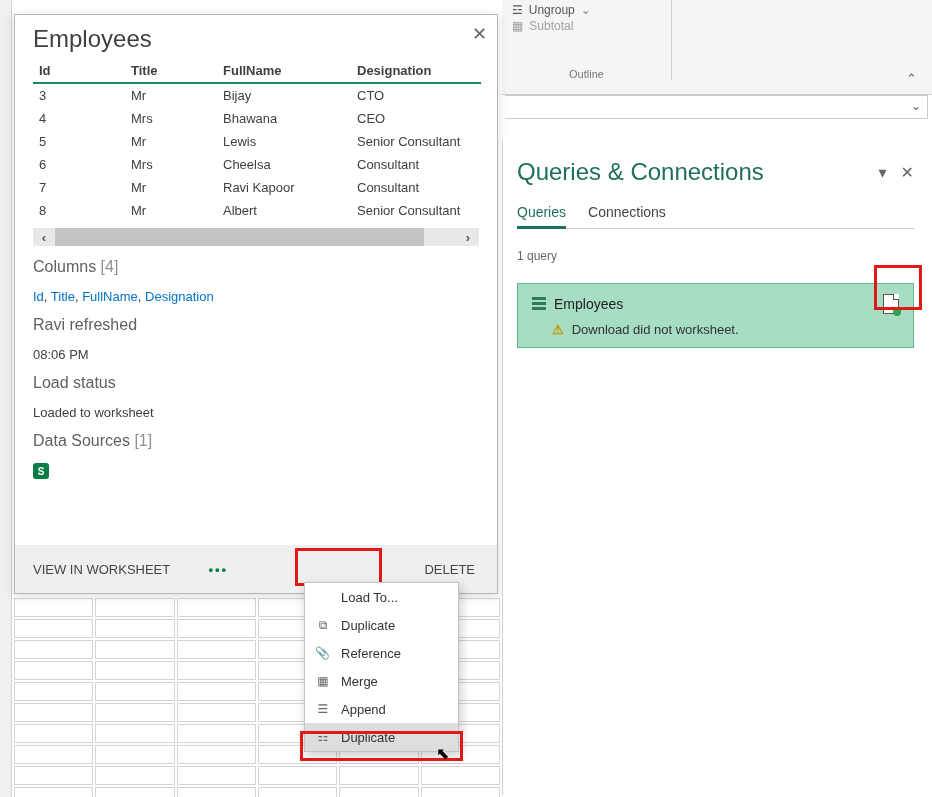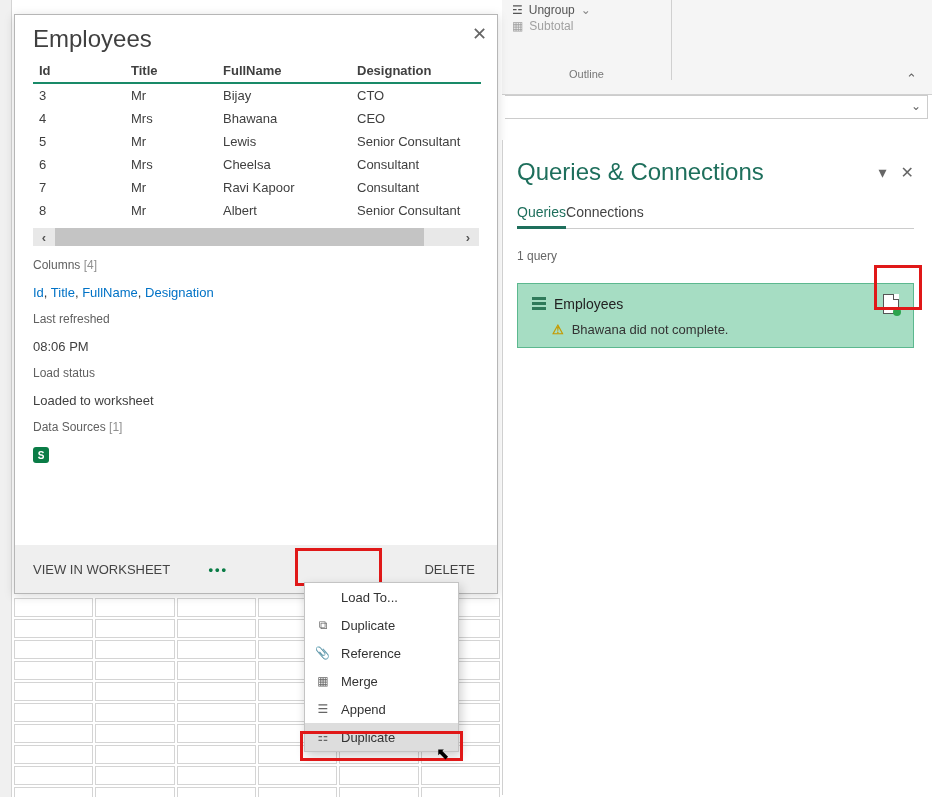--- a/index.html
+++ b/index.html
@@ -18,41 +18,41 @@
 .flyout .close{position:absolute;right:10px;top:8px;font-size:18px;color:#666;cursor:pointer}
 table.preview{width:448px;margin:0 18px;border-collapse:collapse;font-size:13px}
 table.preview th{text-align:left;font-weight:600;color:#404040;padding:4px 6px;border-bottom:2px solid #198a68}
 table.preview td{padding:4px 6px;color:#404040}
 .scrollbar{position:relative;height:18px;margin:6px 18px 0;background:#e8e8e8}
 .scrollbar .arr{position:absolute;top:0;width:22px;height:18px;display:flex;align-items:center;justify-content:center;color:#555;font-weight:bold;cursor:pointer}
 .scrollbar .arr.left{left:0}
 .scrollbar .arr.right{right:0}
 .scrollbar .thumb{position:absolute;left:22px;right:55px;top:0;height:18px;background:#c4c4c4}
 .section{padding:0 18px}
-.section h3{font-weight:300;font-size:12px;color:#606060;margin-top:12px}
+.section h3{font-weight:300;font-size:16px;color:#606060;margin-top:12px}
 .section h3 .count{color:#909090}
 .section .body{font-size:13px;margin-top:13px;color:#404040}
 .section a{color:#0072c6;text-decoration:none}
 .src-line{display:flex;align-items:center;gap:6px;margin-top:4px}
 .sp-icon{width:16px;height:16px;background:#0a7c46;border-radius:3px;display:inline-flex;align-items:center;justify-content:center}
 .sp-icon span{color:#fff;font-size:10px;font-weight:bold}
 .flyout-actions{position:absolute;bottom:0;left:0;right:0;height:48px;background:#efefef;display:flex;align-items:center}
 .fa-btn{padding:0 18px;font-size:13px;color:#444;cursor:pointer;height:48px;display:flex;align-items:center}
 .fa-btn.more{width:60px;justify-content:center;font-weight:bold;color:#0a7c46;letter-spacing:2px}
 .fa-btn.delete{margin-left:auto;padding-right:22px}
 .red-box{border:3px solid #e01818;position:absolute}
 .context-menu{position:absolute;left:304px;top:582px;width:155px;background:#fff;border:1px solid #c4c4c4;box-shadow:2px 4px 10px rgba(0,0,0,.2)}
 .cm-item{display:flex;align-items:center;padding:6px 10px;gap:10px;font-size:13px;color:#333;cursor:pointer}
 .cm-item:hover,.cm-item.hover{background:#ddd}
 .cm-icon{width:16px;height:16px;display:flex;align-items:center;justify-content:center;font-size:12px;color:#666}
 .qc-pane{position:absolute;left:502px;top:140px;right:4px;bottom:2px;border-left:1px solid #d0d0d0;background:#fff;padding:18px 14px 0 14px}
 .qc-title{font-weight:300;color:#1e6f5c;font-size:24px;margin-bottom:12px;display:flex;align-items:center}
 .qc-title .sp{flex:1}
 .qc-title .ic{color:#666;font-size:16px;margin-left:14px;cursor:pointer}
-.qc-tabs{display:flex;border-bottom:1px solid #ccc}
+.qc-tabs{display:flex;gap:22px;border-bottom:1px solid #ccc}
 .qc-tab{padding:6px 0;font-size:14px;color:#444;cursor:pointer}
 .qc-tab.active{color:#1e6f5c;border-bottom:3px solid #1e6f5c;margin-bottom:-1px;font-weight:400}
 .qc-count{font-size:12px;color:#666;margin:20px 0}
 .query-item{background:#a6ddc3;border:1px solid #5cb88f;padding:10px 14px}
 .query-item .row1{display:flex;align-items:center;gap:8px;color:#222;font-size:14px}
 .tbl-icon{width:14px;height:14px}
 .tbl-icon rect{fill:#2f7a5a}
 .query-item .row2{display:flex;align-items:center;gap:8px;color:#333;margin-top:8px;margin-left:20px}
 .warn{color:#c59a00;font-weight:bold}
 .page-icon{width:16px;height:20px;border:1px solid #555;position:relative;background:#fff}
@@ -233,21 +233,21 @@
 
   <div class="section">
     <h3><span>Columns </span><span class="count">[4]</span></h3>
     <div class="body">
       <a>Id</a>, 
       <a>Title</a>, 
       <a>FullName</a>, 
       <a>Designation</a>
     </div>
 
-    <h3>Last refreshed</h3>
+    <h3>Ravi refreshed</h3>
     <div class="body">08:06 PM</div>
 
     <h3>Load status</h3>
     <div class="body">Loaded to worksheet</div>
 
     <h3><span>Data Sources </span><span class="count">[1]</span></h3>
     <div class="body src-line">
       <span class="sp-icon">
           <span>S</span>
         </span>
@@ -315,18 +315,18 @@
           <rect x="0" y="10" width="14" height="3"></rect>
         </svg>
       <span>Employees</span>
       <span style="flex:1"></span>
       <span class="page-icon">
           <span class="dot"></span>
         </span>
     </div>
     <div class="row2">
       <span class="warn">⚠</span>
-      <span>Bhawana did not complete.</span>
+      <span>Download did not worksheet.</span>
     </div>
   </div>
 </div>
 
 <div class="red-box" style="left:874px;top:265px;width:48px;height:45px"></div>
 
 </body></html>

